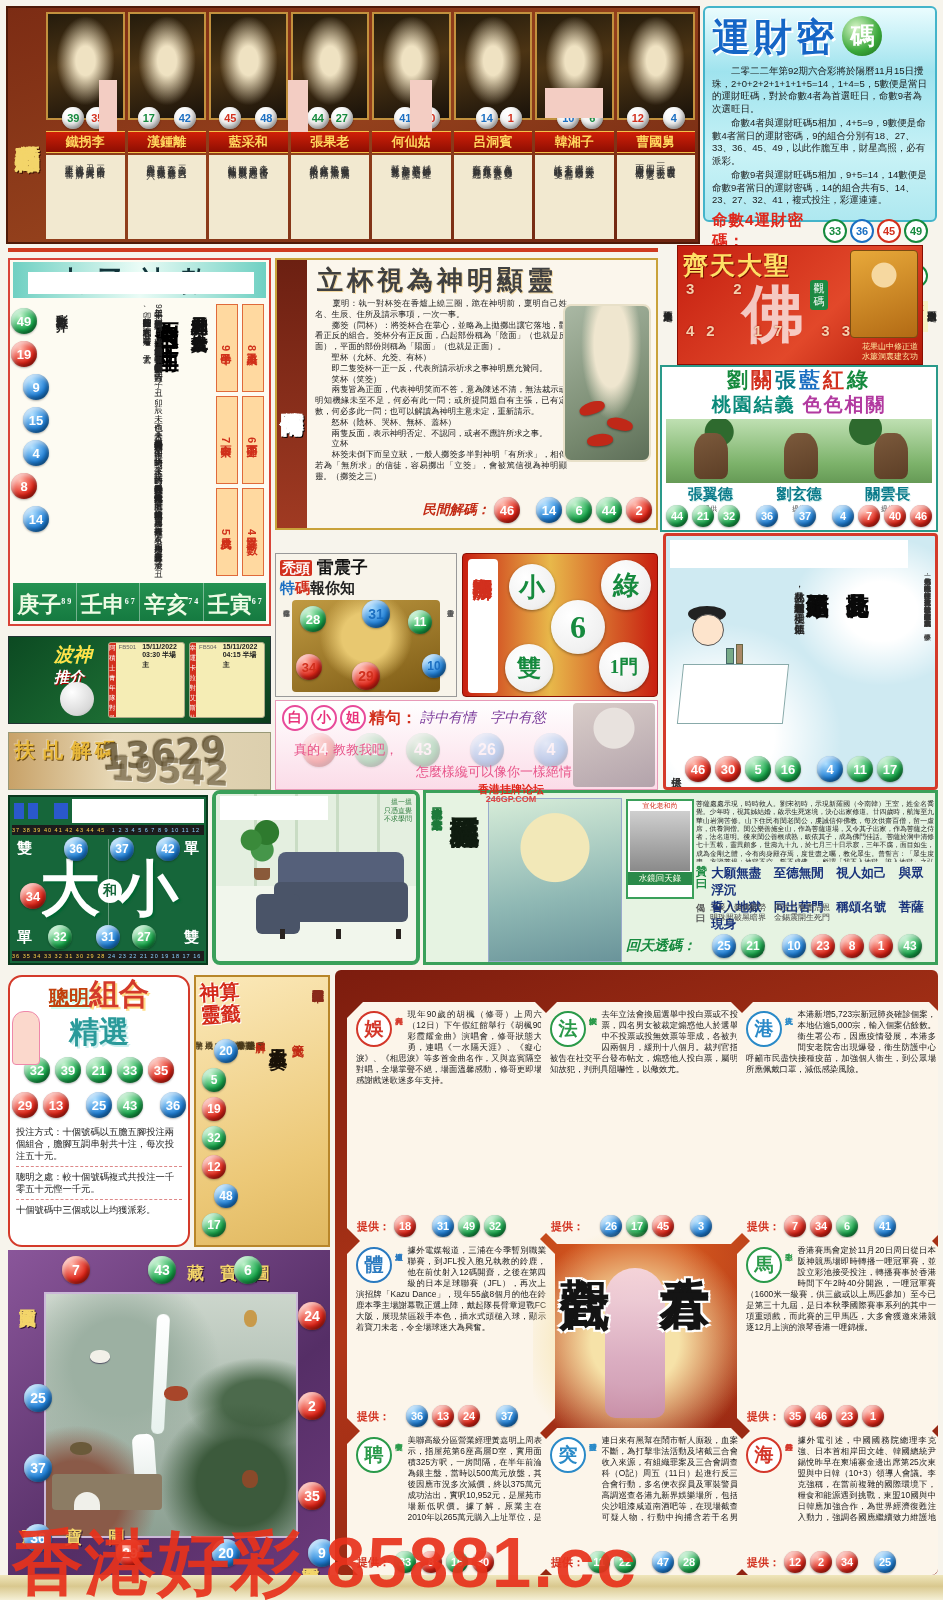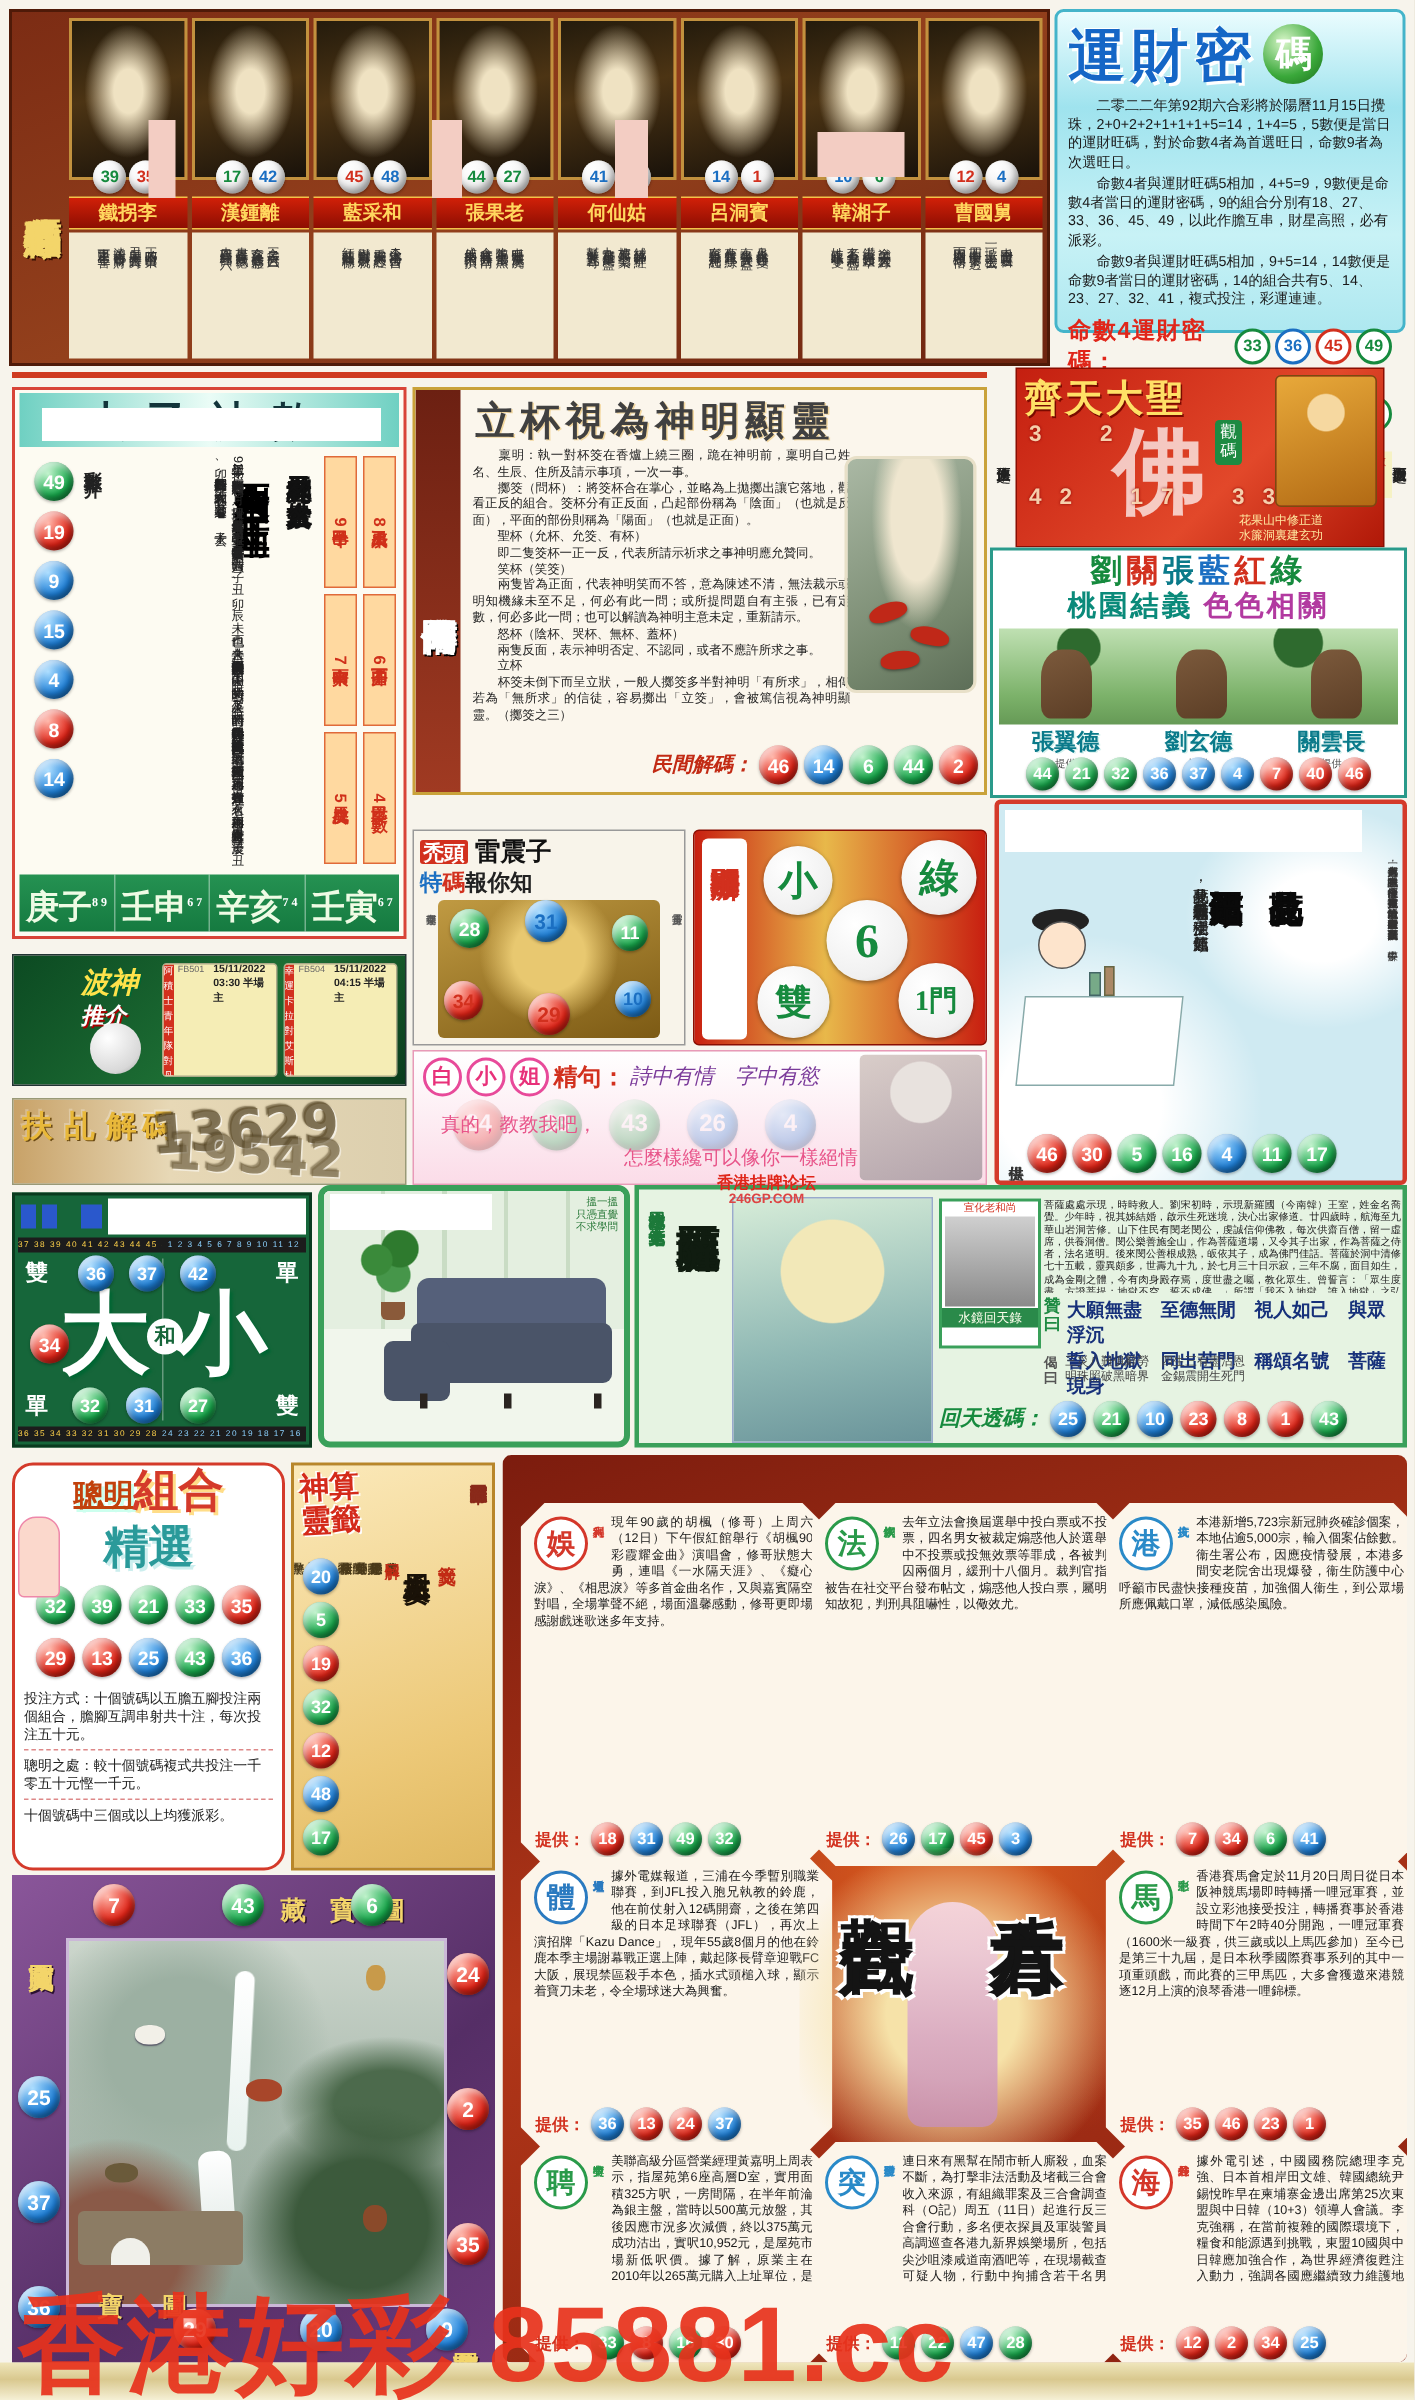--- a/index.html
+++ b/index.html
@@ -7,21 +7,21 @@
         font-family:"Liberation Sans",sans-serif;color:#222;}
   .panel{position:absolute;box-sizing:border-box;}
   .v{writing-mode:vertical-rl;}
   .pl{white-space:pre-line;}
   .abs{position:absolute;}
   
   .ball{display:inline-flex;align-items:center;justify-content:center;border-radius:50%;
         color:#fff;font-weight:bold;width:24px;height:24px;font-size:12px;flex:none;
         box-shadow:inset -2px -3px 4px rgba(0,0,0,.35),inset 2px 3px 4px rgba(255,255,255,.65),0 1px 2px rgba(0,0,0,.3);}
   .ball.red{background:radial-gradient(circle at 35% 30%,#ffb3a6,#e02417 60%,#9c0e06);}
-  .ball.blue{background:radial-gradient(circle at 35% 30%,#a8dcff,#1f80d8 60%,#0a5798);}
+  .ball.blue{background:radial-gradient(circle at 35% 30%,#a8dcff,#1f80d8 60%,#0a5798);margin-left:12px;}
   .ball.green{background:radial-gradient(circle at 35% 30%,#bdf2c9,#18a94c 60%,#086229);}
   .ball.wball{background:radial-gradient(circle at 35% 30%,#fff,#ececec 65%,#c6c6c6);}
   .ball.wball.red{color:#d2301e;} .ball.wball.blue{color:#1b6fc2;} .ball.wball.green{color:#168a3e;}
   .ball.ghost{opacity:.28;}
   .ring{display:inline-flex;align-items:center;justify-content:center;border-radius:50%;
         background:#fff;font-weight:bold;border:2px solid;width:20px;height:20px;font-size:11px;flex:none;}
   .ring.red{border-color:#d2301e;color:#d2301e;}
   .ring.blue{border-color:#1b6fc2;color:#1b6fc2;}
   .ring.green{border-color:#168a3e;color:#168a3e;}
   .bs22 .ball{width:22px;height:22px;font-size:11px;}
@@ -124,21 +124,21 @@
      font-family:"Liberation Serif",serif;text-shadow:1px 1px 0 #7a0a00;letter-spacing:2px;}
   #monkey .mbadge{position:absolute;left:132px;top:34px;width:18px;background:#1d8a42;color:#fff;font-size:11px;
      line-height:13px;text-align:center;padding:2px 0;border-radius:3px;}
   #monkey .mfo{position:absolute;left:64px;top:26px;font-size:62px;font-weight:bold;color:rgba(255,255,255,.72);
      font-family:"Liberation Serif",serif;}
   #monkey .mn1{position:absolute;left:8px;top:34px;}
   #monkey .mn2{position:absolute;left:8px;top:76px;}
   #monkey .mnums{color:rgba(255,228,190,.9);font-size:15px;font-weight:bold;letter-spacing:12px;text-shadow:0 0 2px #800;}
   #monkey .mimg{position:absolute;right:4px;top:4px;width:66px;height:86px;border:1px solid #7a4a10;border-radius:4px;
      background:radial-gradient(circle at 50% 28%,#f6d8a0 0 12px,transparent 13px),linear-gradient(160deg,#e8a93a,#b26a14);}
-  #monkey .mcap{position:absolute;right:4px;bottom:2px;width:128px;color:#ffe8a0;font-size:8px;line-height:10px;text-align:center;}
+  #monkey .mcap{position:absolute;right:4px;bottom:2px;width:128px;color:#ffe8a0;font-size:8px;line-height:10px;text-align:right;}
   
   #brothers{left:660px;top:365px;width:278px;height:167px;border:2px solid #2a9a8a;background:#fff;overflow:hidden;}
   #brothers .btitle{text-align:center;font-family:"Liberation Serif",serif;font-weight:bold;font-size:21px;letter-spacing:3px;line-height:27px;}
   #brothers .bsub{text-align:center;font-family:"Liberation Serif",serif;font-weight:bold;font-size:19px;letter-spacing:2px;line-height:21px;}
   #brothers .bphoto{position:absolute;left:4px;top:52px;right:4px;height:64px;
      background:radial-gradient(circle at 20% 20%,#2e6a2e 0 14px,transparent 15px),
        radial-gradient(circle at 75% 15%,#2e6a2e 0 16px,transparent 17px),
        linear-gradient(180deg,#bfe0b2,#7cb26a 70%,#669a56);}
   #brothers .statue{position:absolute;bottom:4px;width:34px;height:46px;border-radius:40% 40% 18% 18%;
      background:linear-gradient(160deg,#7c5a3c,#5c3e26);}

